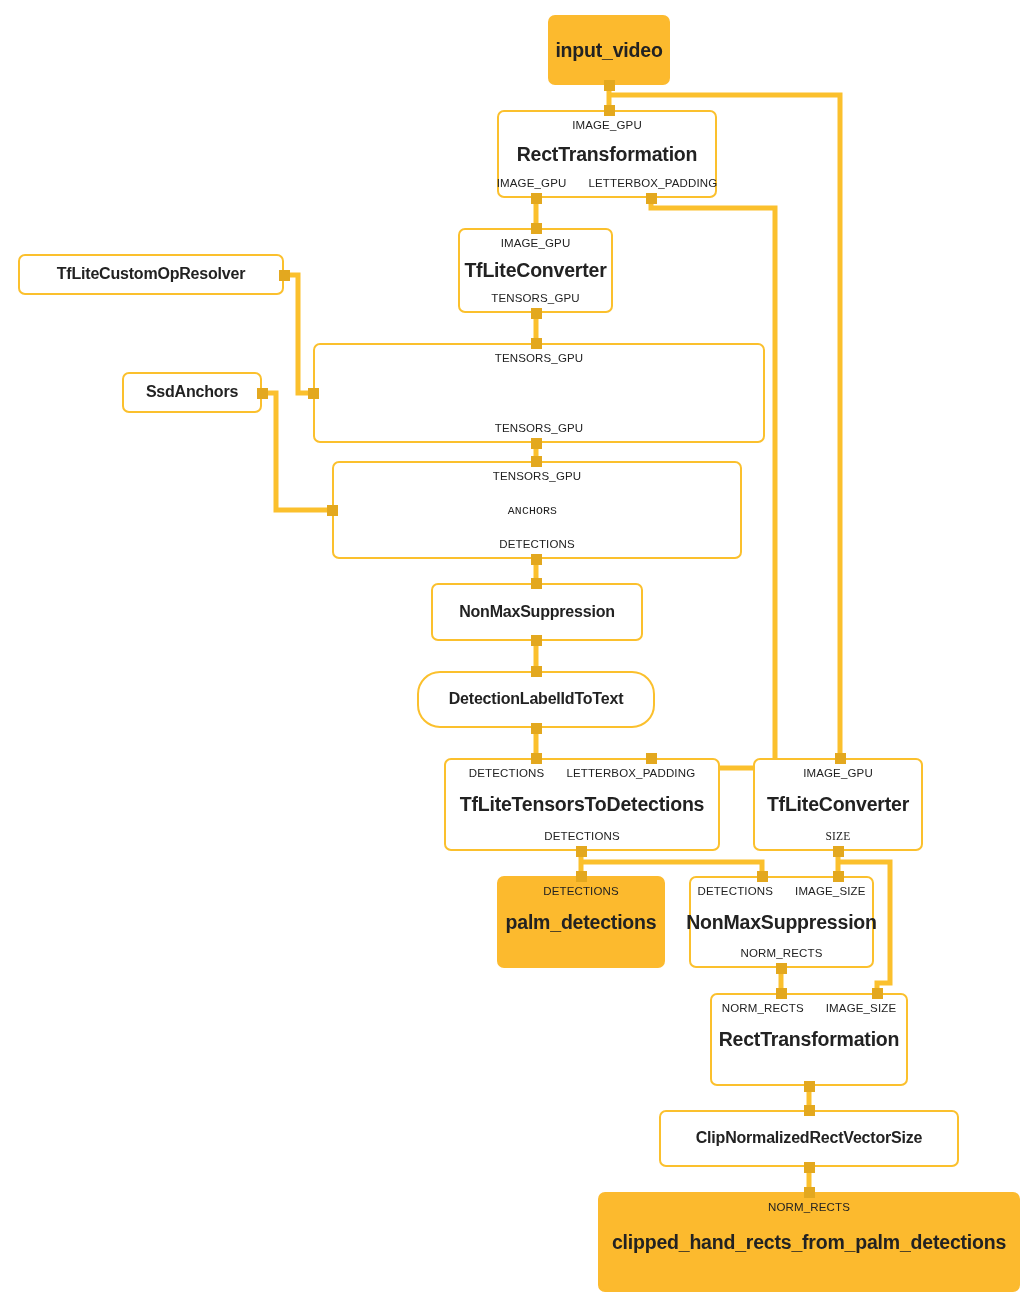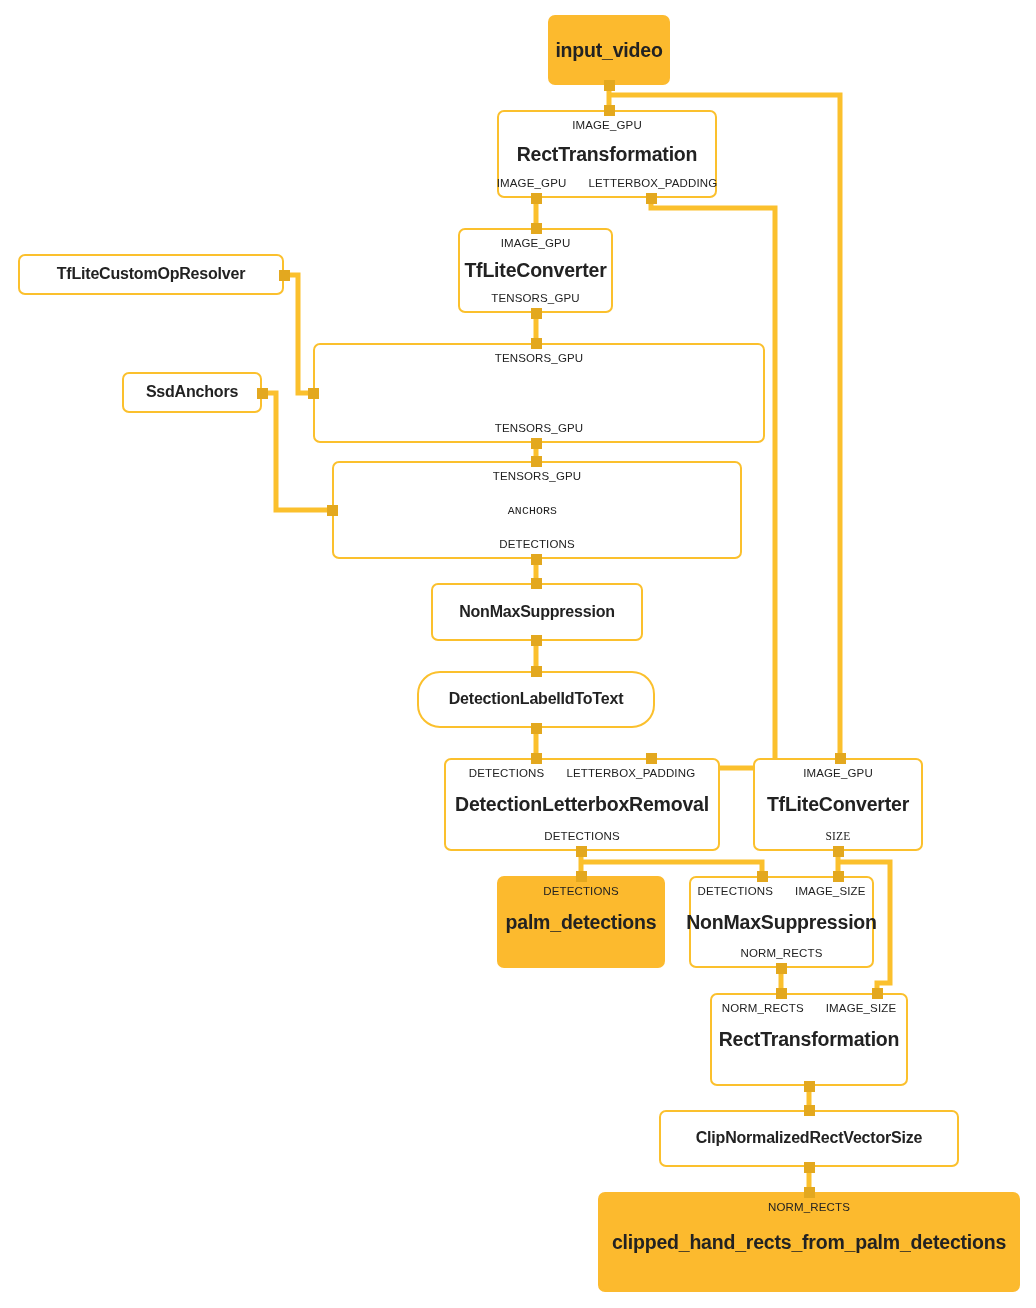--- a/index.html
+++ b/index.html
@@ -174,21 +174,21 @@
         <div class="title-row">
           <span class="title">DetectionLabelIdToText</span>
         </div>
       </div>
       <div class="node" style="left: 444px; top: 758px; width: 276px; height: 93px;">
         <div class="port-row in">
           <span class="port-label" style="margin: 0px 11px;">DETECTIONS</span>
           <span class="port-label" style="margin: 0px 11px;">LETTERBOX_PADDING</span>
         </div>
         <div class="title-row">
-          <span class="title">DetectionLetterboxRemoval</span>
+          <span class="title">TfLiteTensorsToDetections</span>
         </div>
         <div class="port-row out">
           <span class="port-label" style="margin: 0px;">DETECTIONS</span>
         </div>
       </div>
       <div class="node" style="left: 753px; top: 758px; width: 170px; height: 93px;">
         <div class="port-row in">
           <span class="port-label" style="margin: 0px;">IMAGE_GPU</span>
         </div>
         <div class="title-row">

